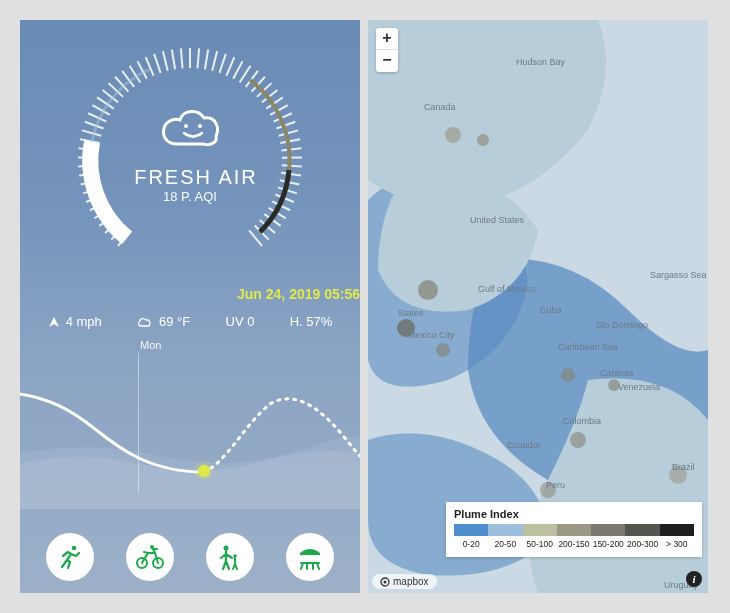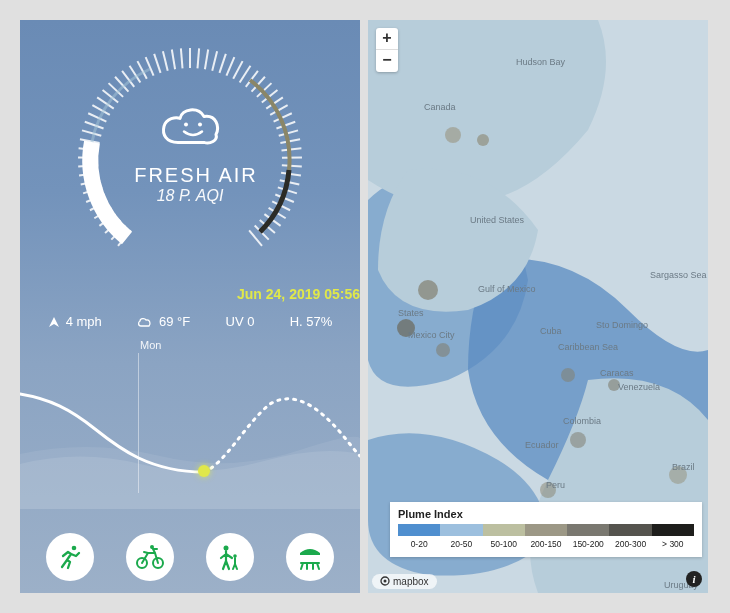--- a/index.html
+++ b/index.html
@@ -41,24 +41,23 @@
     width: 180px;
   }
   .gauge-center .face-icon { margin-bottom: 10px; }
   .gauge-center .quality {
     font-size: 20px;
     font-weight: 300;
     letter-spacing: 2px;
     padding-left: 12px;
   }
   .gauge-center .aqi {
-    font-size: 16px;
+    font-size: 13px;
     font-weight: 300;
     opacity: .95;
-    font-style: italic;
   }
   .timestamp {
     text-align: right;
     color: #e0e84a;
     font-size: 14px;
     font-weight: 600;
     margin-top: 6px;
   }
   .stats-row {
     display: flex;
@@ -142,21 +141,21 @@
     font-size: 16px;
     font-weight: 700;
     color: #333;
     cursor: pointer;
   }
   .zoom-ctrl div:first-child { border-bottom: 1px solid #ddd; }
   .legend-box {
     position: absolute;
     right: 6px;
     bottom: 36px;
-    width: 312px;
+    width: 256px;
     background: #fff;
     padding: 6px 8px 8px;
     font-size: 10px;
     color: #222;
     box-shadow: 0 1px 3px rgba(0,0,0,.2);
   }
   .legend-box .title { font-weight: 700; font-size: 11px; margin-bottom: 4px; }
   .legend-box .swatches { display: flex; }
   .legend-box .swatch { flex: 1; height: 12px; }
   .legend-box .labels { display: flex; margin-top: 3px; }
@@ -164,21 +163,21 @@
   .map-attr {
     position: absolute;
     left: 4px;
     bottom: 4px;
     background: rgba(255,255,255,.7);
     border-radius: 10px;
     padding: 2px 8px;
     font-size: 10px;
     color: #333;
     display: flex;
-    align-items: flex-start;
+    align-items: flex-end;
     gap: 3px;
   }
   .info-btn {
     position: absolute;
     right: 6px; bottom: 6px;
     width: 16px; height: 16px;
     border-radius: 50%;
     background: #222;
     color: #fff;
     font-size: 11px;
@@ -387,27 +386,27 @@
       <circle cx="310" cy="455" r="9" fill="#938f78" opacity=".5"></circle>
     </svg>
 
     <div class="map-label" style="left:56px; top:82px;">Canada</div>
     <div class="map-label" style="left:148px; top:38px; text-align:center; line-height:1;">Hudson Bay</div>
     <div class="map-label" style="left:70px; top:195px;padding-left:32px;">United States</div>
     <div class="map-label" style="left:110px; top:264px;">Gulf of Mexico</div>
     <div class="map-label" style="left:30px; top:288px;">States</div>
     <div class="map-label" style="left:40px; top:310px;">Mexico City</div>
     <div class="map-label" style="left:282px; top:250px;">Sargasso Sea</div>
-    <div class="map-label" style="left:172px; top:285px;margin-top:21px;">Cuba</div>
+    <div class="map-label" style="left:172px; top:285px;">Cuba</div>
     <div class="map-label" style="left:228px; top:300px;">Sto Domingo</div>
     <div class="map-label" style="left:190px; top:322px;">Caribbean Sea</div>
     <div class="map-label" style="left:232px; top:348px;">Caracas</div>
     <div class="map-label" style="left:250px; top:362px;">Venezuela</div>
     <div class="map-label" style="left:195px; top:396px;">Colombia</div>
-    <div class="map-label" style="left:157px; top:420px;">Ecuador</div>
+    <div class="map-label" style="left:139px; top:420px;">Ecuador</div>
     <div class="map-label" style="left:178px; top:460px;">Peru</div>
     <div class="map-label" style="left:304px; top:442px;">Brazil</div>
     <div class="map-label" style="left:296px; top:560px;">Uruguay</div>
 
     <div class="zoom-ctrl">
       <div>+</div>
       <div>−</div>
     </div>
 
     <div class="legend-box">

